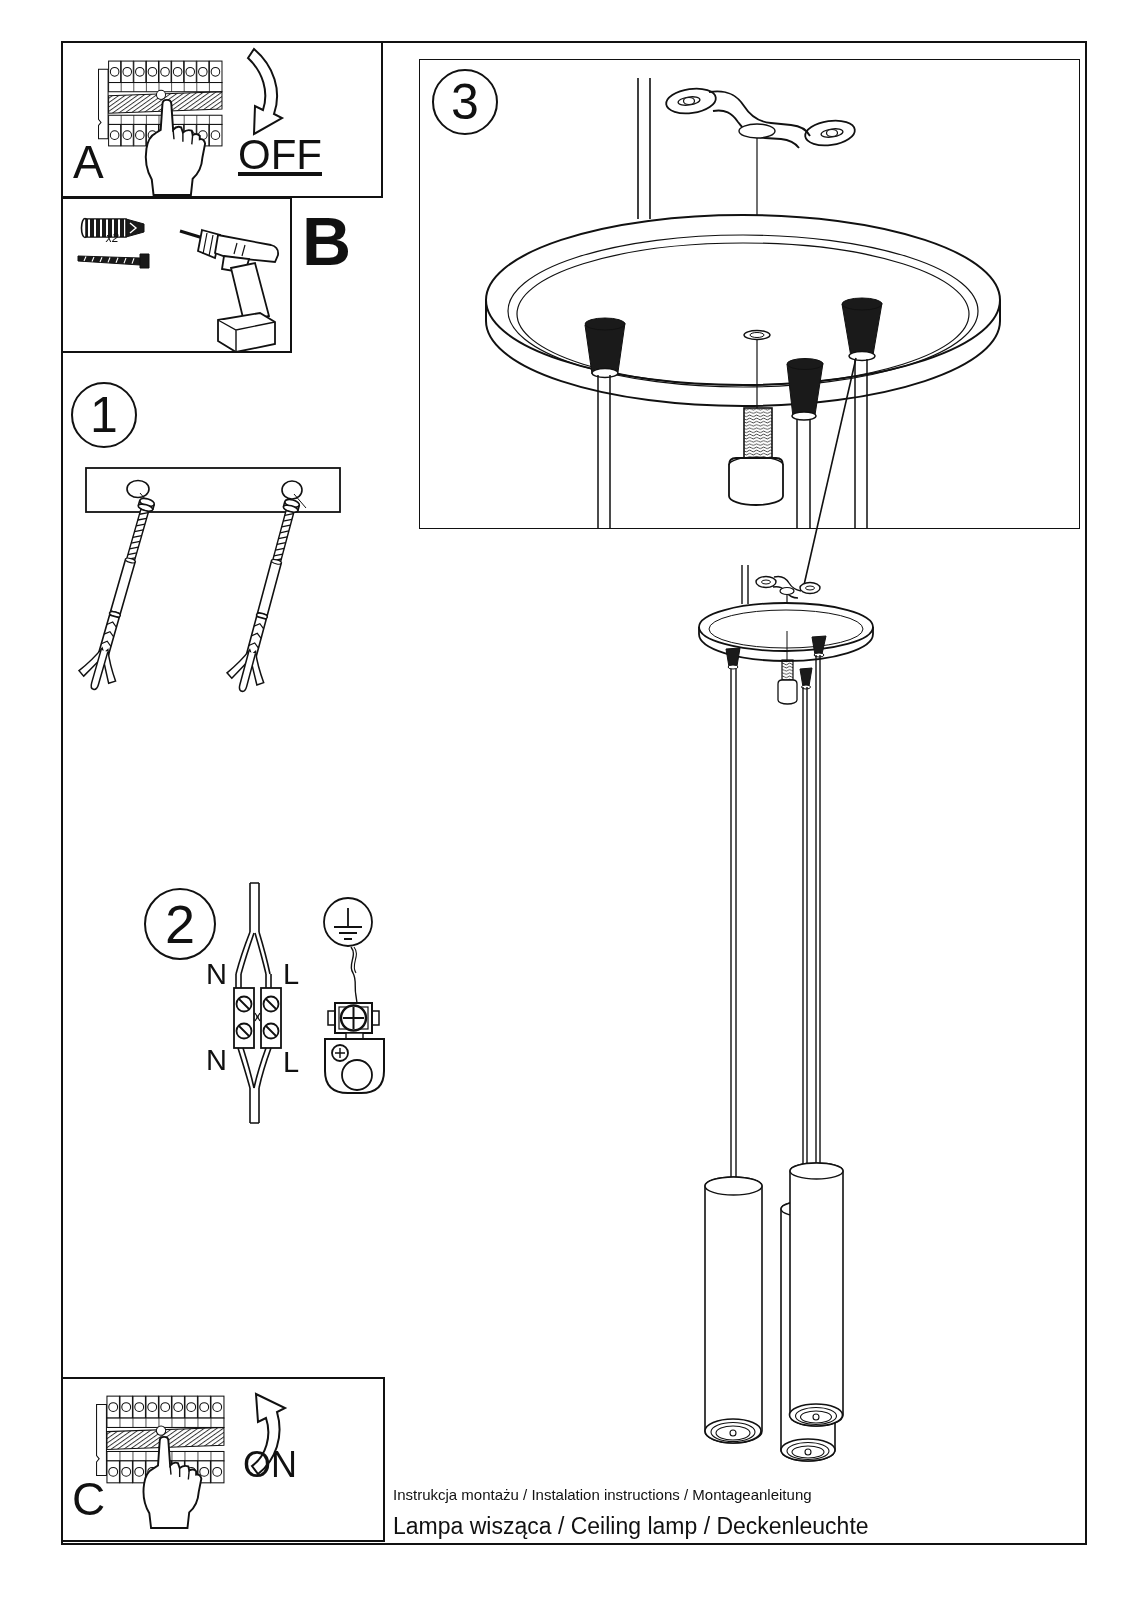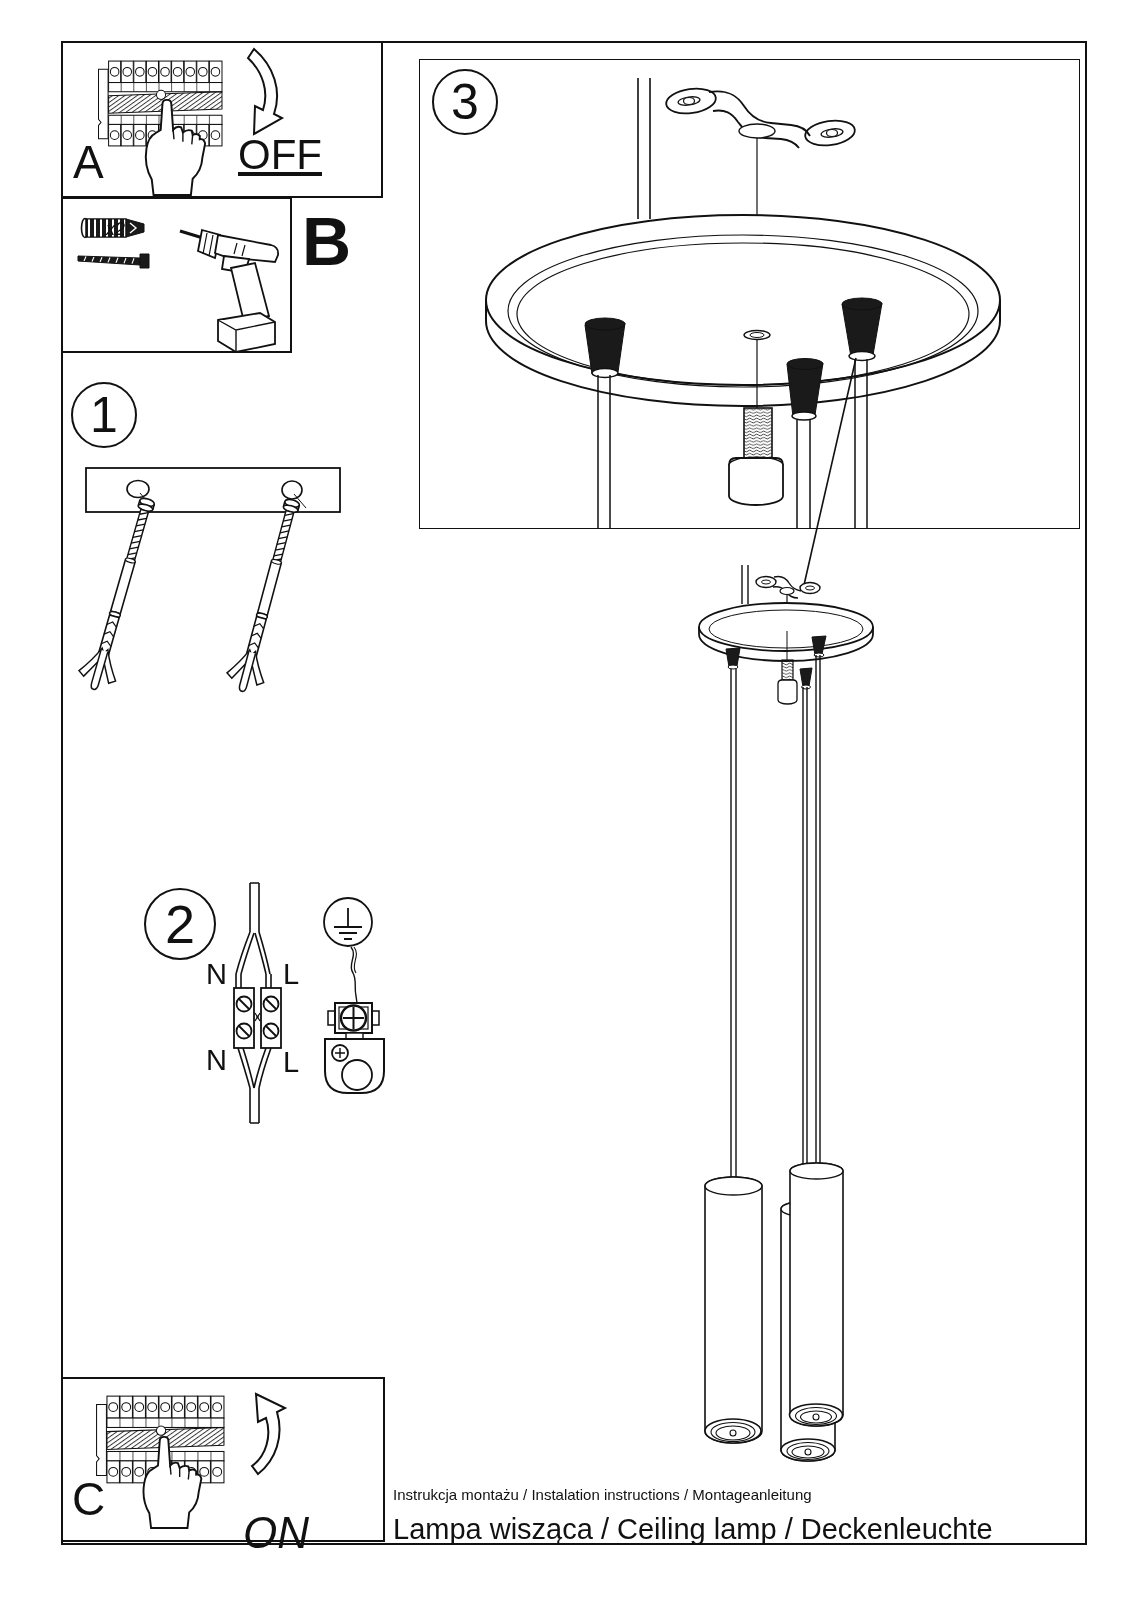--- a/index.html
+++ b/index.html
@@ -165,21 +165,21 @@
       <polygon points="134,20 152,25 147,48 130,41"></polygon>
       <path d="M139,23 L135,44 M145,25 L141,46" stroke-width="1.2"></path>
       <path d="M150,25 L203,35 Q211,37 210,45 L207,52 L158,47 L147,43 Z"></path>
       <path d="M169,33 L166,44 M177,35 L174,46" stroke-width="1.2"></path>
       <path d="M156,46 L181,49 L177,63 L154,59 Z"></path>
       <path d="M163,58 L187,53 L201,106 L176,112 Z"></path>
       <path d="M150,110 L192,103 L207,112 L207,134 L168,142 L150,131 Z"></path>
       <path d="M150,110 L168,120 L207,112 M168,120 L168,142" stroke-width="1.4"></path>
     </g>
   </svg>
-  <div class="lbl" style="left:106px;top:220px;font-size:18px;font-style:italic;">x2</div>
+  <div class="lbl" style="left:106px;top:232px;font-size:12px;font-style:italic;">x2</div>
   <div class="lbl" style="left:302px;top:207px;font-size:68px;font-weight:bold;">B</div>
 
   <div class="circle-num" style="left:71px;top:382px;">
     <span>1</span>
   </div>
   <svg class="abs" style="left:60px;top:360px;" width="360" height="345" viewBox="0 0 360 345">
     <rect x="26" y="108" width="254" height="44" fill="#fff" stroke="#111" stroke-width="1.8"></rect>
     <ellipse cx="78" cy="129" rx="11" ry="8.5" fill="#fff" stroke="#111" stroke-width="1.6"></ellipse>
     <ellipse cx="232" cy="130" rx="10" ry="9" fill="#fff" stroke="#111" stroke-width="1.6"></ellipse>
     <path d="M80,133 L91,146 M234,134 L246,148" class="ln" stroke-width="1"></path>
@@ -384,18 +384,18 @@
   <svg class="abs" style="left:95px;top:1393px;" width="130" height="94" viewBox="0 0 250 180" preserveAspectRatio="none">
       <use href="#breaker"></use>
     </svg>
   <svg class="abs" style="left:132px;top:1436px;" width="78" height="92" viewBox="0 0 90 112" preserveAspectRatio="none">
       <use href="#hand"></use>
     </svg>
   <svg class="abs" style="left:246px;top:1392px;" width="50" height="86" viewBox="0 0 50 86">
     <path d="M12,82 C30,68 38,44 31,20 L39,16 L10,2 L12,30 L20,26 C26,44 20,64 6,74 Z" fill="#fff" stroke="#111" stroke-width="2"></path>
   </svg>
   <div class="lbl" style="left:72px;top:1476px;font-size:46px;">C</div>
-  <div class="lbl" style="left:243px;top:1511px;font-size:44px;font-style:italic;">ON</div>
+  <div class="lbl" style="left:243px;top:1447px;font-size:36px;">ON</div>
 
   <div class="lbl" style="left:393px;top:1487px;font-size:15px;">Instrukcja montażu / Instalation instructions / Montageanleitung</div>
-  <div class="lbl" style="left:393px;top:1515px;font-size:29px;">Lampa wisząca / Ceiling lamp / Deckenleuchte</div>
+  <div class="lbl" style="left:393px;top:1515px;font-size:23px;">Lampa wisząca / Ceiling lamp / Deckenleuchte</div>
 
 </div>
 
 </body></html>

